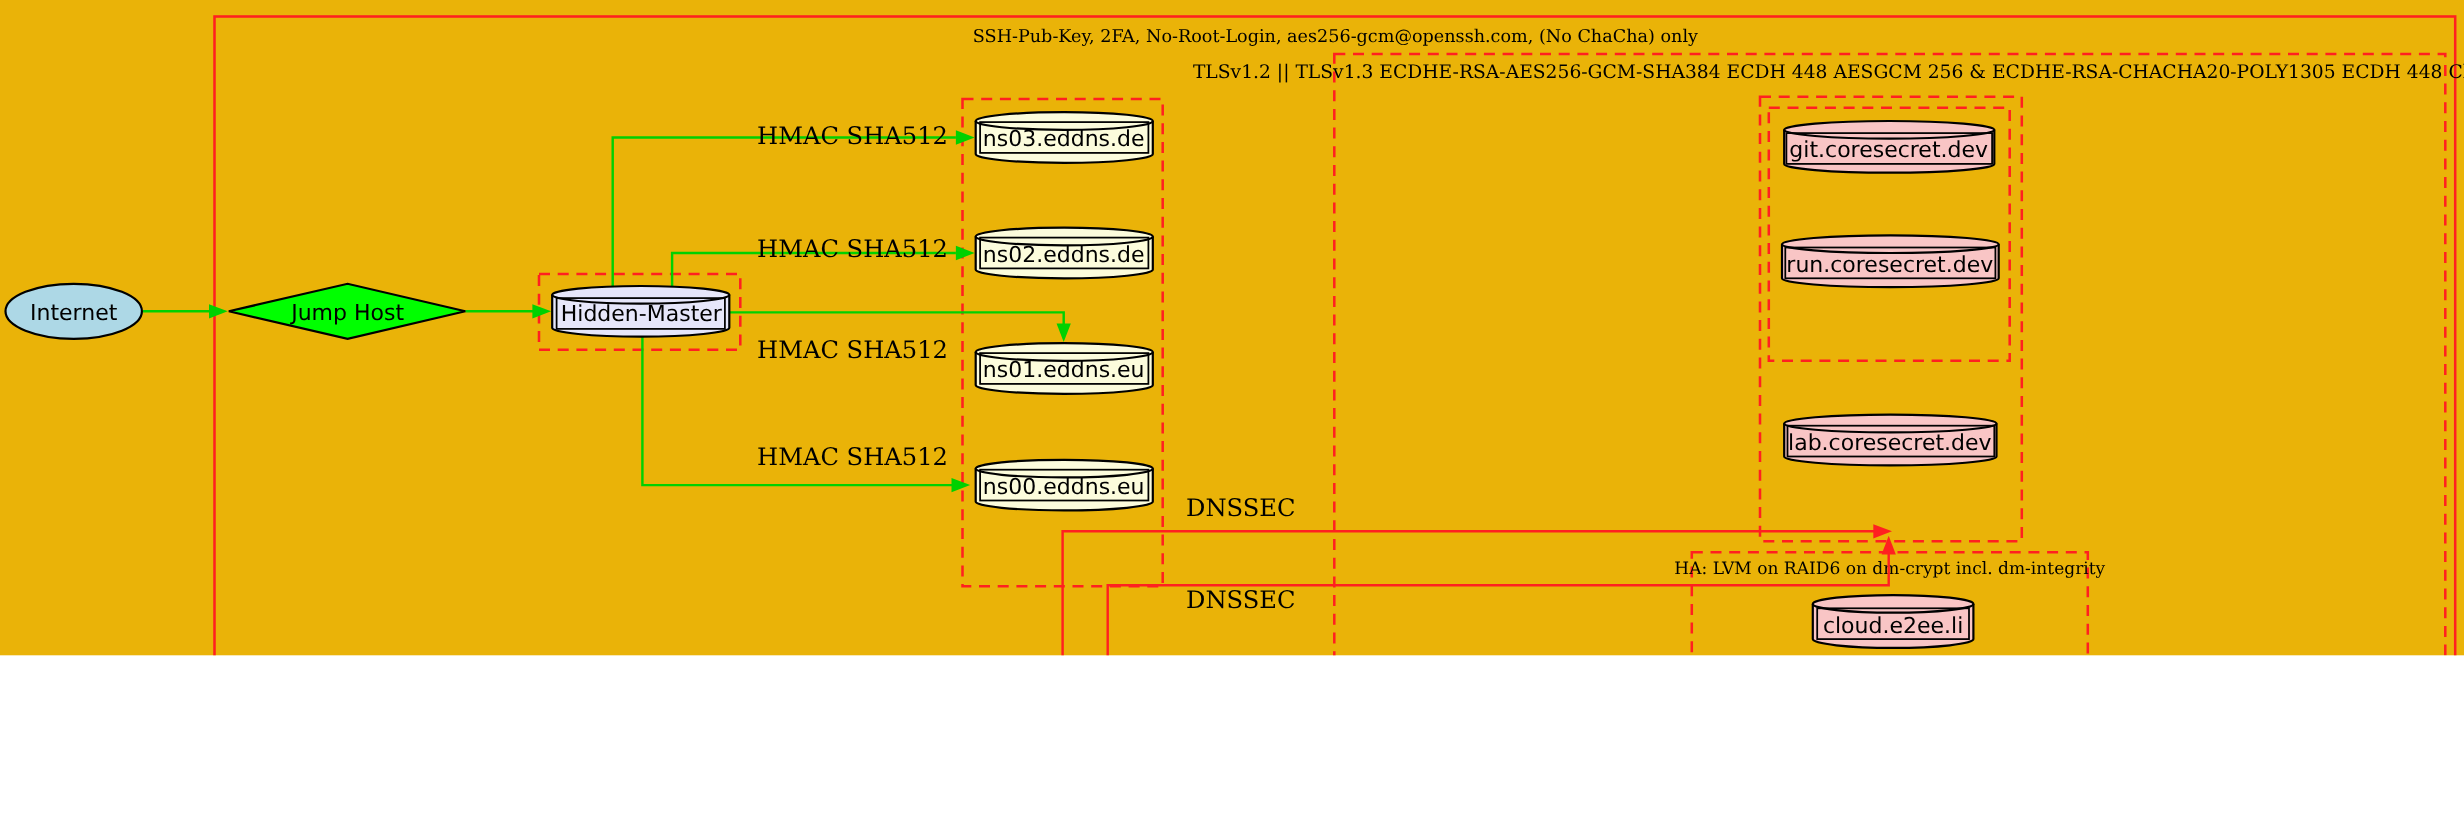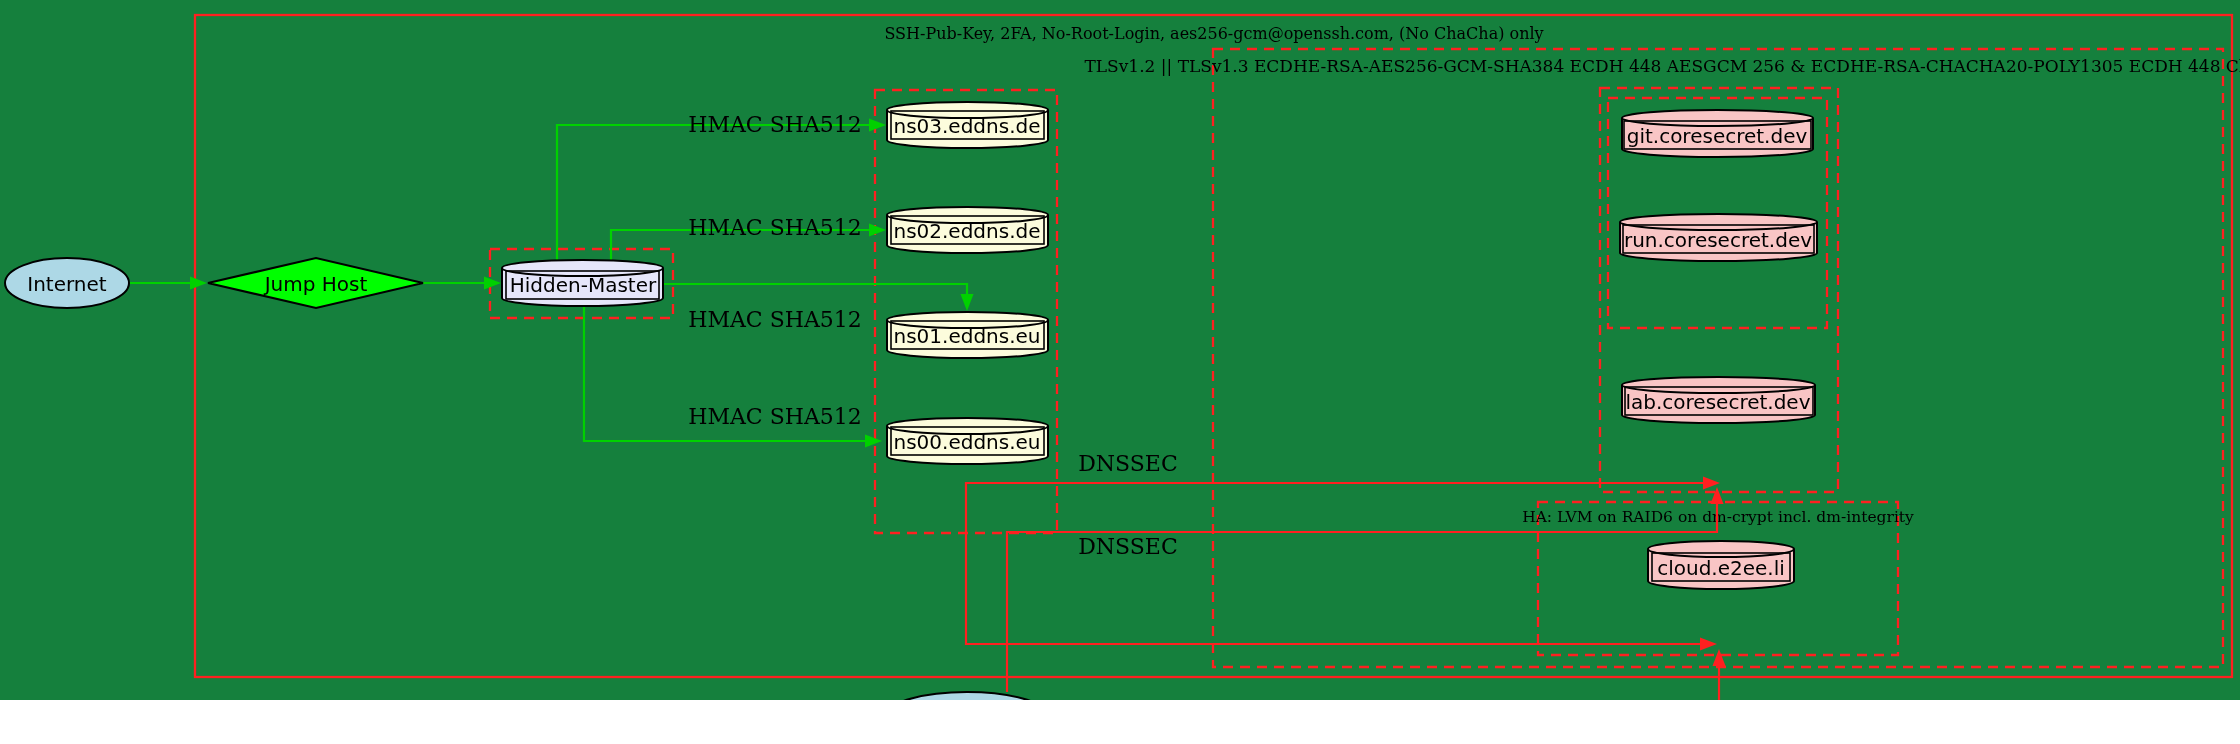--- a/index.html
+++ b/index.html
@@ -1,16 +1,16 @@
 <!DOCTYPE html>
 <html><head>
 <meta charset="utf-8">
 <style>
   html,body{margin:0;padding:0;background:#ffffff;}
-  .stage{position:relative;width:2240px;height:700px;background:#15803d;overflow:hidden;}
+  .stage{position:relative;width:2240px;height:596px;background:#eab308;overflow:hidden;}
   svg{display:block;}
   .node-label{font:20px "DejaVu Sans", sans-serif;fill:#000;}
   .edge-label{font:22px "DejaVu Serif", serif;fill:#000;}
   .cl-ssh{font:16px "DejaVu Serif", serif;fill:#000;}
   .cl-tls{font:17px "DejaVu Serif", serif;fill:#000;}
   .cl-ha{font:15.5px "DejaVu Serif", serif;fill:#000;}
   .shape{stroke:#000000;stroke-width:2;}
   .cyl-lid{fill:none;stroke:#000000;stroke-width:2;}
   .label-box{fill:none;stroke:#000000;stroke-width:1.6;}
   .edge{fill:none;stroke-width:2.2;}

